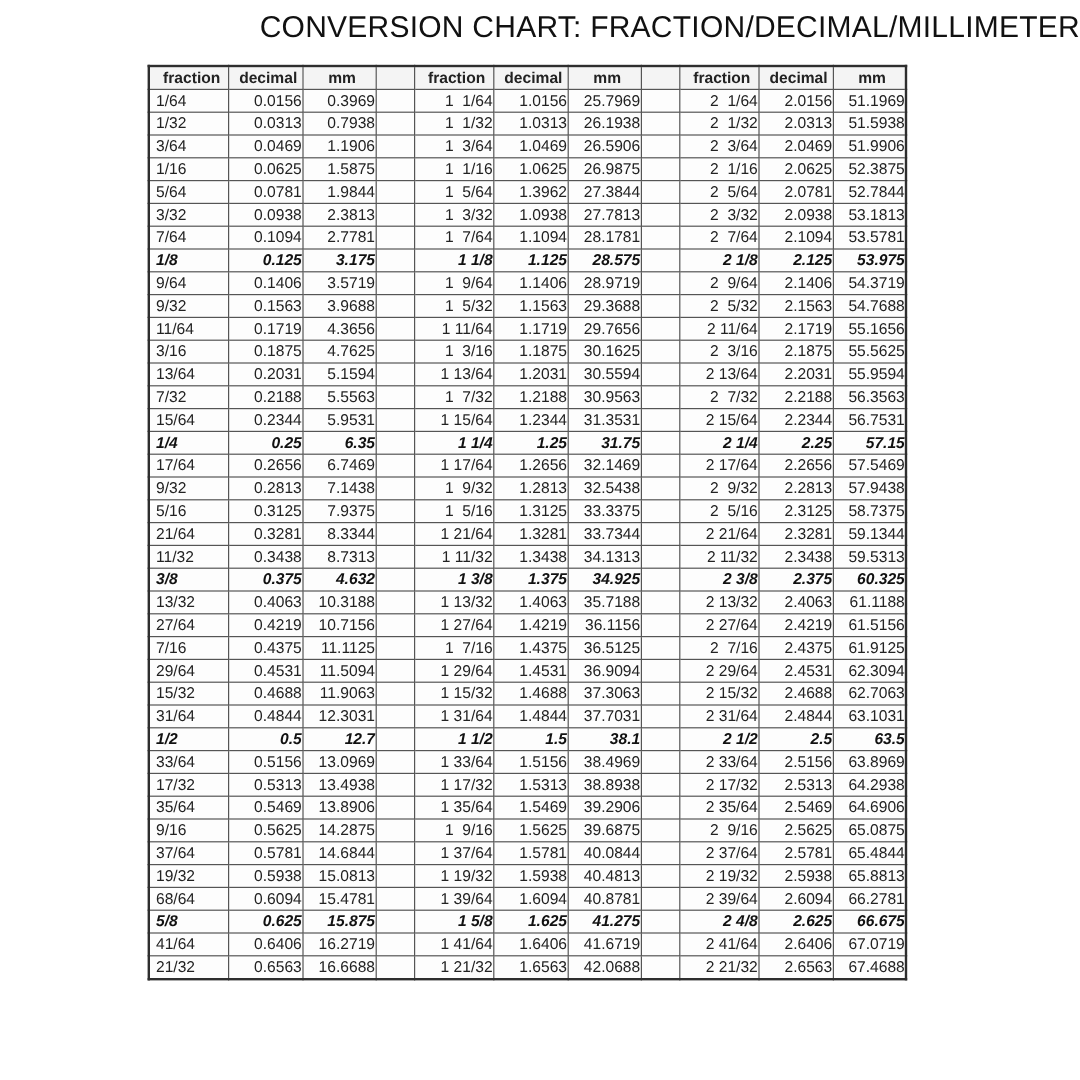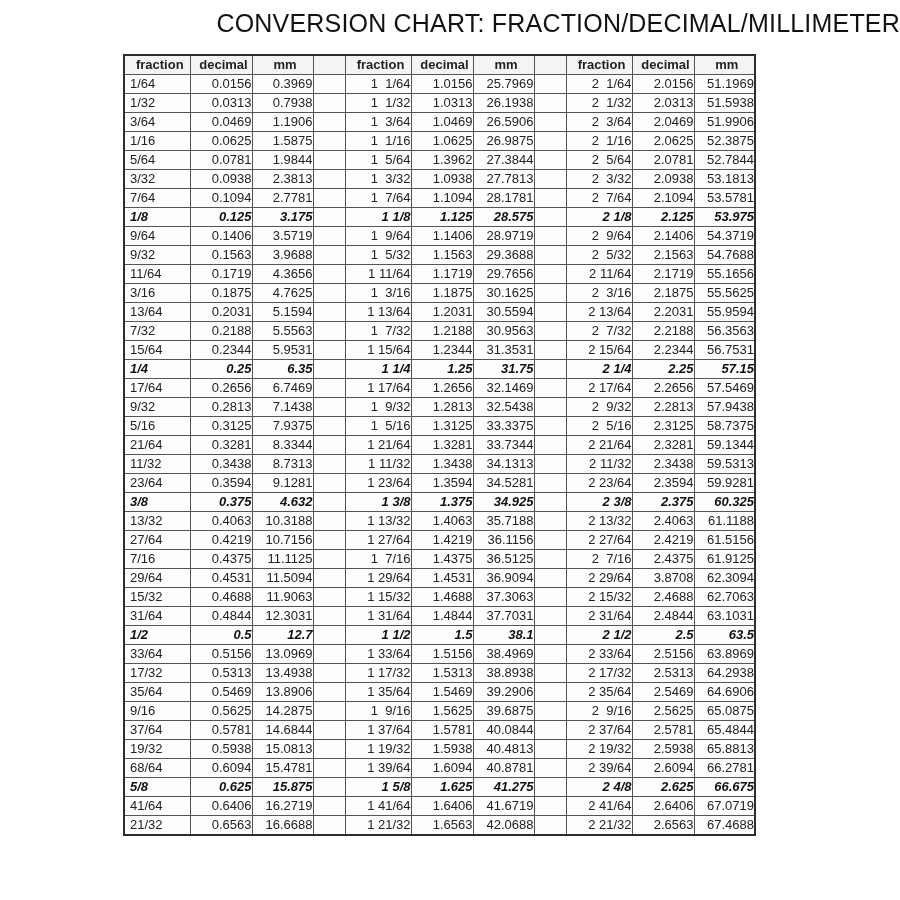--- a/index.html
+++ b/index.html
@@ -332,33 +332,20 @@
         <td class="c-mm">8.7313</td>
         <td class="c-gap"></td>
         <td class="c-frac">1 11/32</td>
         <td class="c-dec">1.3438</td>
         <td class="c-mm">34.1313</td>
         <td class="c-gap"></td>
         <td class="c-frac">2 11/32</td>
         <td class="c-dec">2.3438</td>
         <td class="c-mm">59.5313</td>
       </tr>
-      <tr>
-        <td class="c-frac left">23/64</td>
-        <td class="c-dec">0.3594</td>
-        <td class="c-mm">9.1281</td>
-        <td class="c-gap"></td>
-        <td class="c-frac">1 23/64</td>
-        <td class="c-dec">1.3594</td>
-        <td class="c-mm">34.5281</td>
-        <td class="c-gap"></td>
-        <td class="c-frac">2 23/64</td>
-        <td class="c-dec">2.3594</td>
-        <td class="c-mm">59.9281</td>
-      </tr>
       <tr class="bold">
         <td class="c-frac left">3/8</td>
         <td class="c-dec">0.375</td>
         <td class="c-mm">4.632</td>
         <td class="c-gap"></td>
         <td class="c-frac">1 3/8</td>
         <td class="c-dec">1.375</td>
         <td class="c-mm">34.925</td>
         <td class="c-gap"></td>
         <td class="c-frac">2 3/8</td>
@@ -407,21 +394,21 @@
       <tr>
         <td class="c-frac left">29/64</td>
         <td class="c-dec">0.4531</td>
         <td class="c-mm">11.5094</td>
         <td class="c-gap"></td>
         <td class="c-frac">1 29/64</td>
         <td class="c-dec">1.4531</td>
         <td class="c-mm">36.9094</td>
         <td class="c-gap"></td>
         <td class="c-frac">2 29/64</td>
-        <td class="c-dec">3.8708</td>
+        <td class="c-dec">2.4531</td>
         <td class="c-mm">62.3094</td>
       </tr>
       <tr>
         <td class="c-frac left">15/32</td>
         <td class="c-dec">0.4688</td>
         <td class="c-mm">11.9063</td>
         <td class="c-gap"></td>
         <td class="c-frac">1 15/32</td>
         <td class="c-dec">1.4688</td>
         <td class="c-mm">37.3063</td>

